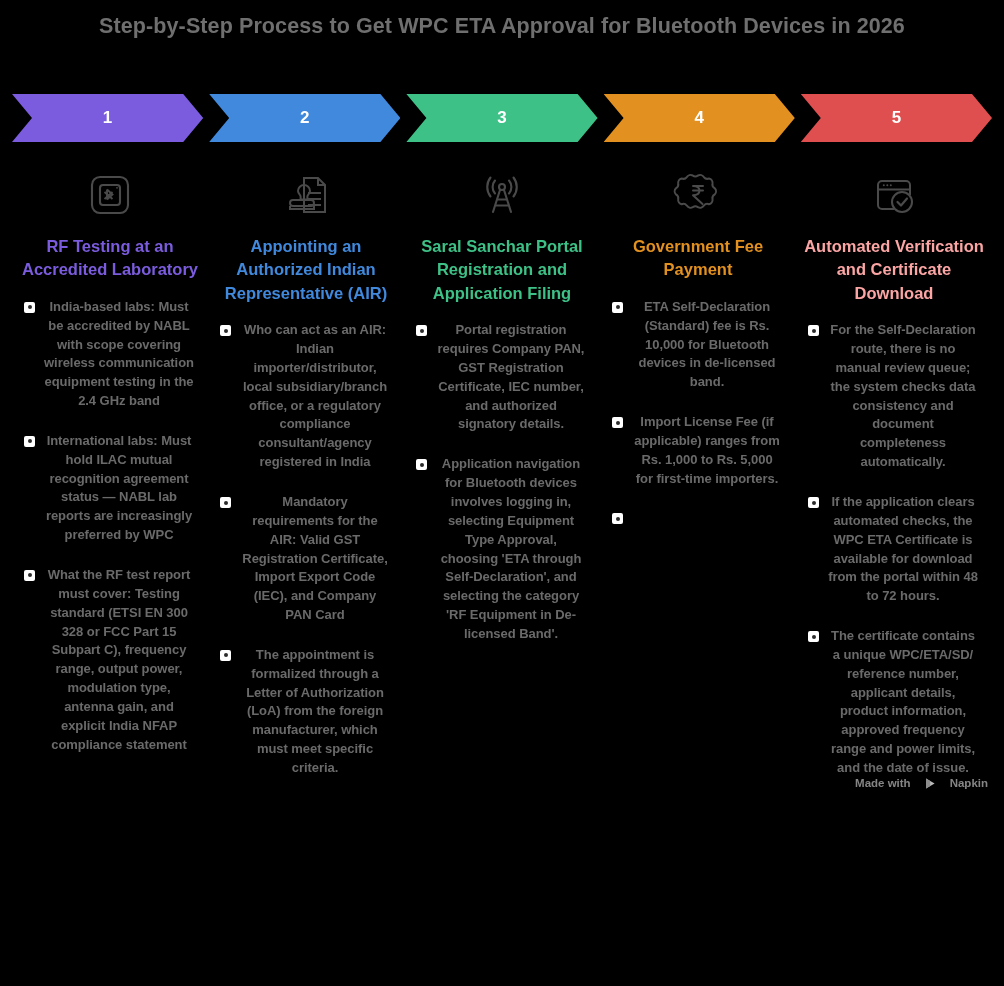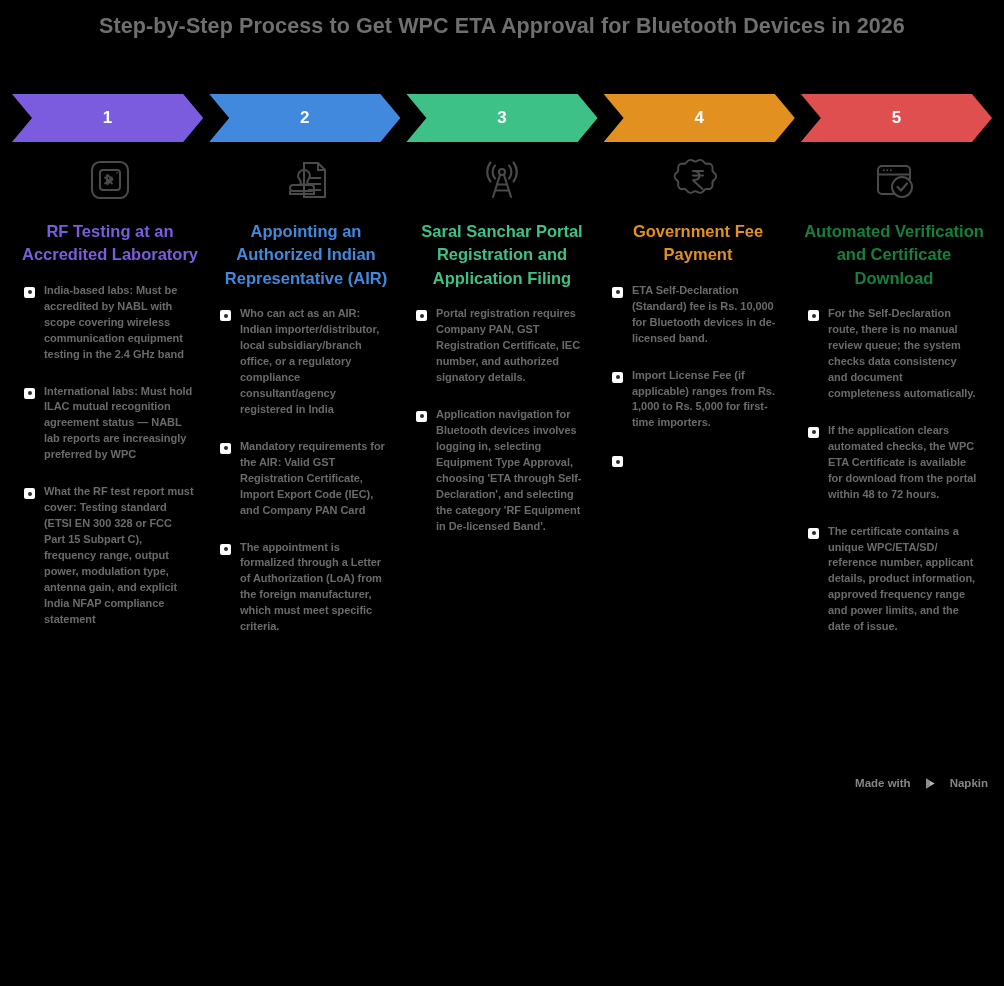--- a/index.html
+++ b/index.html
@@ -54,21 +54,21 @@
     font-size: 17px;
     font-weight: bold;
     -webkit-clip-path: polygon(0 0, calc(100% - 20px) 0, 100% 50%, calc(100% - 20px) 100%, 0 100%, 20px 50%);
     clip-path: polygon(0 0, calc(100% - 20px) 0, 100% 50%, calc(100% - 20px) 100%, 0 100%, 20px 50%);
   }
   .chevron-num { position: relative; z-index: 2; }
 
   
   .columns {
     position: absolute;
-    top: 152px;
+    top: 167px;
     left: 12px;
     width: 980px;
     display: flex;
     gap: 0;
   }
   .col {
     flex: 1 1 0;
     display: flex;
     flex-direction: column;
     align-items: center;
@@ -120,25 +120,26 @@
   }
   .bullet-marker i {
     display: block;
     width: 4px;
     height: 4px;
     border-radius: 50%;
     background: #2b2b2b;
   }
   .bullet-text {
     flex: 1 1 auto;
-    font-size: 11px;
+    font-size: 13px;
     line-height: 1.45;
     color: #6a6a6a;
     font-weight: bold;
     letter-spacing: -0.05px;
+    text-align: center;
   }
 
   
   .watermark {
     position: absolute;
     right: 16px;
     bottom: 22px;
     display: flex;
     align-items: center;
     gap: 14px;
@@ -330,21 +331,21 @@
           <path d="M10 16 a4 4 0 0 1 4-4 h24 a4 4 0 0 1 4 4 v10"></path>
           <path d="M10 16 v20 a4 4 0 0 0 4 4 h12"></path>
           <path d="M10 20.5 H42"></path>
           <circle cx="15.8" cy="16.3" r="1" fill="#4a4a4a" stroke="none"></circle>
           <circle cx="19.3" cy="16.3" r="1" fill="#4a4a4a" stroke="none"></circle>
           <circle cx="22.8" cy="16.3" r="1" fill="#4a4a4a" stroke="none"></circle>
           <circle cx="34" cy="33" r="10"></circle>
           <path d="M29.5 33 L33 36.5 L39 29.5" stroke-linecap="round" stroke-linejoin="round" stroke-width="2.2"></path>
         </svg>
       </div>
-      <div class="col-heading" style="color: #15803d;">Automated Verification and Certificate Download</div>
+      <div class="col-heading" style="color: #fca5a5;">Automated Verification and Certificate Download</div>
       <div class="bullets">
         <div class="bullet">
           <span class="bullet-marker">
               <i></i>
             </span>
           <span class="bullet-text">For the Self-Declaration route, there is no manual review queue; the system checks data consistency and document completeness automatically.</span>
         </div>
         <div class="bullet">
           <span class="bullet-marker">
               <i></i>

